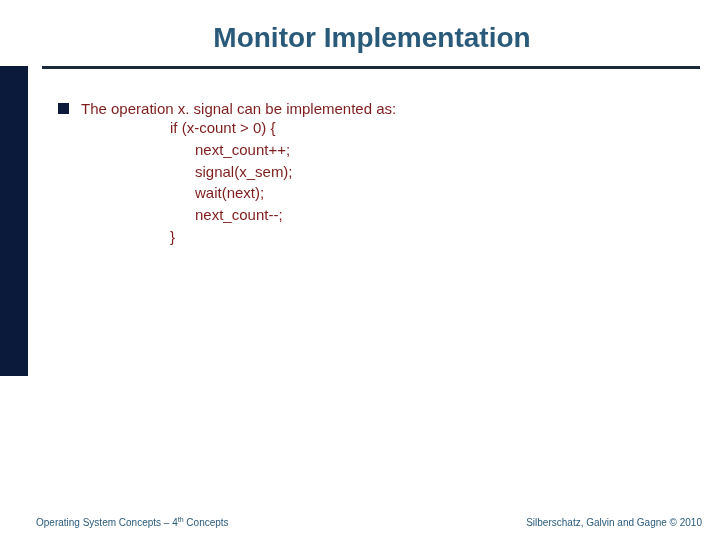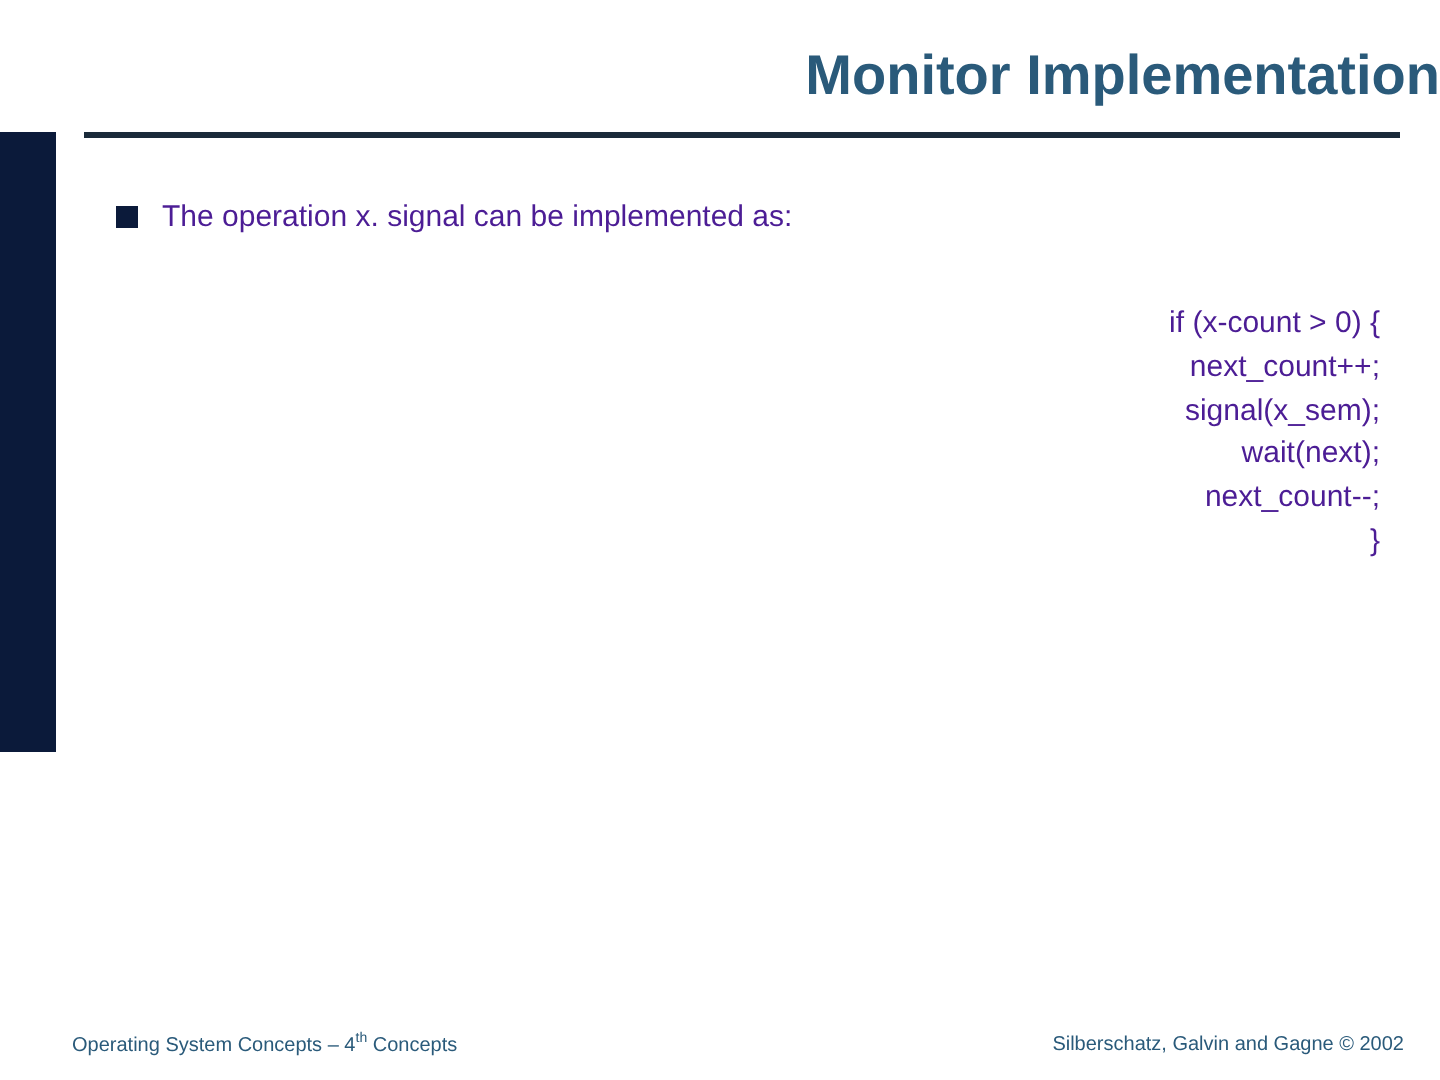--- a/index.html
+++ b/index.html
@@ -18,62 +18,60 @@
     top: 66px;
     width: 28px;
     height: 310px;
     background: #0b1a3a;
   }
   .title {
     position: absolute;
     left: 0;
     right: 0;
     top: 22px;
-    text-align: right;
+    text-align: center;
     font-size: 28px;
     font-weight: bold;
     color: #2a5a7a;
     padding-left: 24px;
   }
   .rule {
     position: absolute;
     left: 42px;
     right: 20px;
     top: 66px;
     height: 3px;
     background: #1a2a3a;
   }
   .content {
     position: absolute;
     left: 58px;
     top: 100px;
     right: 30px;
-    color: #4c1d95;
+    color: #7f1d1d;
     font-size: 15px;
   }
   .bullet-row {
     display: flex;
     align-items: flex-start;
     gap: 12px;
   }
   .bullet-square {
     width: 11px;
     height: 11px;
     background: #0b1a3a;
     margin-top: 3px;
     flex: 0 0 auto;
   }
   .code-block {
-    margin-top: 34px;
     margin-left: 112px;
     font-family: Arial, Helvetica, sans-serif;
     font-size: 15px;
     line-height: 1.45;
     white-space: pre;
-    text-align: right;
   }
   .footer {
     position: absolute;
     left: 0;
     right: 0;
     bottom: 12px;
     height: 18px;
     font-size: 10px;
     color: #2a5a7a;
   }
@@ -118,14 +116,14 @@
 <span>      signal(x_sem);</span>
 <span>      wait(next);</span>
 <span>      next_count--;</span>
 <span>}</span></div>
 </div>
 
 <div class="footer">
   <div class="footer-left">
     <span>Operating System Concepts – 4</span><sup>th</sup><span> Concepts</span>
   </div>
-  <div class="footer-right">Silberschatz, Galvin and Gagne © 2002</div>
+  <div class="footer-right">Silberschatz, Galvin and Gagne © 2010</div>
 </div>
 
 </body></html>

